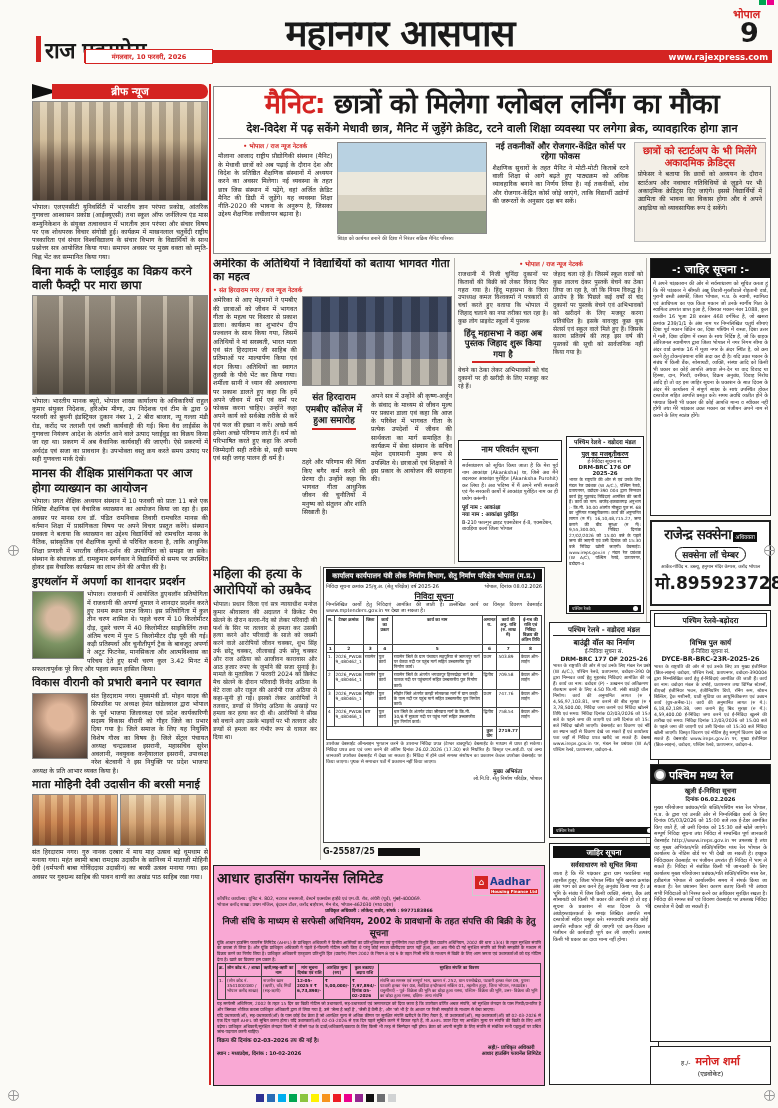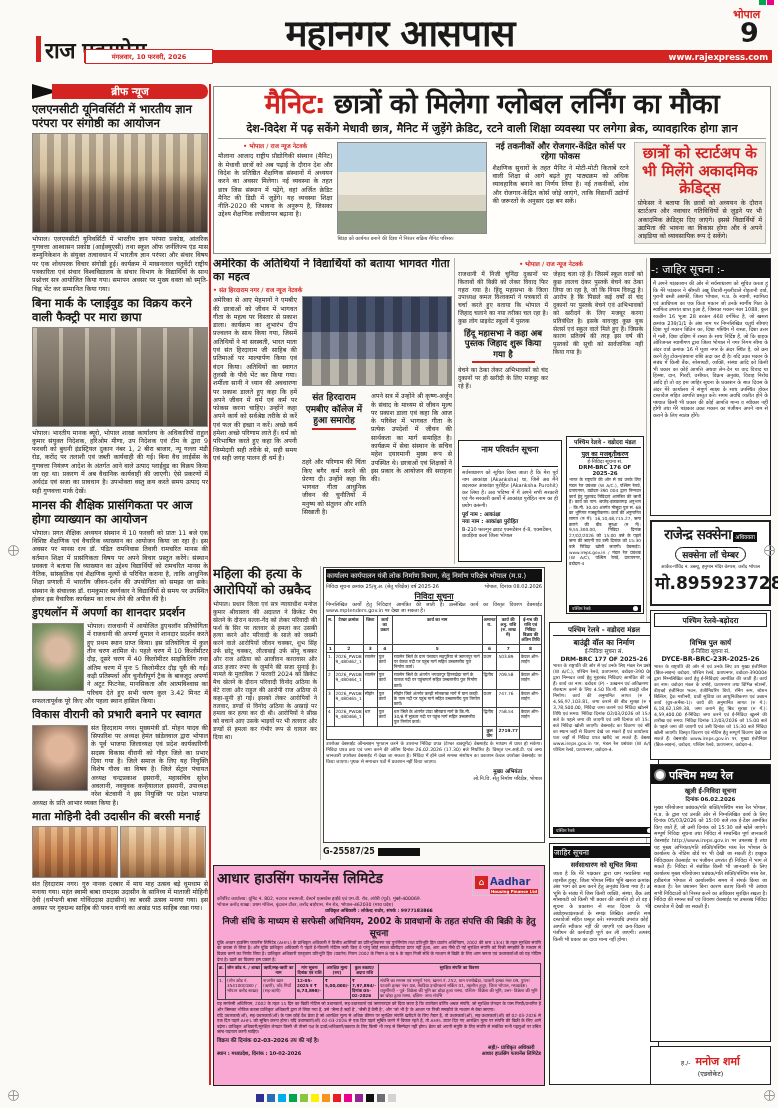--- a/index.html
+++ b/index.html
@@ -12,21 +12,21 @@
 .red{color:#d42422}
 .t42{font-size:4.3px;line-height:1.3}
 .t46{font-size:4.6px;line-height:1.3}
 .t5{font-size:5px;line-height:1.32}
 .t55{font-size:5.5px;line-height:1.3}
 .t6{font-size:6px;line-height:1.3}
 .t63{font-size:6.3px;line-height:1.32}
 .bhead{font-size:11.5px;font-weight:bold;line-height:1.25;margin:3px 0 2px}
 .photo{border:1px solid #8a8a8a}
 .box{border:1.2px solid #222;background:#fff}
-.blackbar{background:#111;color:#fff;font-weight:normal}
+.blackbar{background:#111;color:#fff;text-align:center;font-weight:bold}
 .rule{background:#b5b2ac}
 .pullhead{font-weight:bold;text-align:center}
 .pullhead .ul{height:2px;background:#d42422;width:70%;margin:2px auto 0}
 table{border-collapse:collapse;width:100%}
 td,th{border:.6px solid #444;padding:1px;vertical-align:top}
 .regmark{width:11px;height:11px;border-radius:50%;border:1px solid #9a9a9a;position:absolute;background:linear-gradient(#9a9a9a,#9a9a9a) center/100% 1px no-repeat,linear-gradient(#9a9a9a,#9a9a9a) center/1px 100% no-repeat}
 .chip{display:inline-block;width:8px;height:8px;margin:0 1.5px}
 .stripfoot{background:#111;color:#fff;font-size:4.2px;display:flex;justify-content:space-between;align-items:center;padding:1px 3px}
 </style>
 </head>
@@ -49,21 +49,20 @@
 
 <div class="abs" style="left:209px;top:84px;width:1.5px;height:1001px;background:#d42422"></div>
 
 <div class="abs" style="left:32px;top:84px;width:176px;height:1001px;overflow:hidden">
   <div style="position:relative;height:15px;margin-bottom:2px">
     <div class="abs" style="left:0;top:0;width:26px;height:15px;background:#111;clip-path:polygon(0 0,100% 50%,0 100%)"></div>
     <div class="abs ctr b" style="left:20px;top:0;width:156px;height:15px;background:#d42422;color:#fff;font-size:10.5px;border-radius:0 7px 7px 0;line-height:15px">ब्रीफ न्यूज</div>
   </div>
 
   <div class="bitem">
-    <div class="bhead">एलएनसीटी यूनिवर्सिटी में भारतीय ज्ञान परंपरा पर संगोष्ठी का आयोजन</div>
     <div class="photo" style="height:100px;background:linear-gradient(180deg,#e3d6bd 0%,#d3bf9d 38%,#937d66 62%,#594a3e 100%),repeating-linear-gradient(90deg,rgba(35,25,20,.25) 0 7px,rgba(0,0,0,0) 7px 14px);background-blend-mode:multiply"></div>
     <div class="t63 jst" style="margin-top:2px">भोपाल। एलएनसीटी यूनिवर्सिटी में भारतीय ज्ञान परंपरा प्रकोष्ठ, आंतरिक गुणवत्ता आश्वासन प्रकोष्ठ (आईक्यूएसी) तथा स्कूल ऑफ जर्नलिज्म एंड मास कम्युनिकेशन के संयुक्त तत्वावधान में भारतीय ज्ञान परंपरा और संचार विषय पर एक शोधपरक विचार संगोष्ठी हुई। कार्यक्रम में माखनलाल चतुर्वेदी राष्ट्रीय पत्रकारिता एवं संचार विश्वविद्यालय के संचार विभाग के विद्यार्थियों के साथ प्रश्नोत्तर सत्र आयोजित किया गया। समापन अवसर पर मुख्य वक्ता को स्मृति-चिह्न भेंट कर सम्मानित किया गया।</div>
   </div>
 
   <div class="bitem">
     <div class="bhead">बिना मार्क के प्लाईवुड का विक्रय करने वाली फैक्ट्री पर मारा छापा</div>
     <div class="photo" style="height:100px;background:linear-gradient(180deg,#c9bfae 0%,#a99d8c 45%,#6e6558 100%),repeating-linear-gradient(90deg,rgba(30,25,20,.3) 4px 26px,rgba(0,0,0,0) 26px 30px);background-blend-mode:multiply"></div>
     <div class="t63 jst" style="margin-top:2px">भोपाल। भारतीय मानक ब्यूरो, भोपाल शाखा कार्यालय के अधिकारियों राहुल कुमार संयुक्त निदेशक, हरिओम मीणा, उप निदेशक एवं टीम के द्वारा 9 फरवरी को बुधनी इंडस्ट्रियल दुकान नंबर 1, 2 बीरा बाजार, न्यू गल्ला मंडी रोड, करोंद पर तलाशी एवं जब्ती कार्यवाही की गई। बिना वैध लाईसेंस के गुणवत्ता नियंत्रण आदेश के अंतर्गत आने वाले उत्पाद प्लाईवुड का विक्रय किया जा रहा था। प्रकरण में अब वैधानिक कार्यवाही की जाएगी। ऐसे प्रकरणों में अर्थदंड एवं सजा का प्रावधान है। उपभोक्ता वस्तु क्रय करते समय उत्पाद पर सही गुणवत्ता मार्क देखें।</div>
   </div>
 
@@ -110,21 +109,21 @@
     </div>
     <div style="width:152px">
       <div class="photo" style="height:92px;background:linear-gradient(180deg,#b9d2e2 0 32%,#ece8dc 32% 58%,#d8d2c2 58% 76%,#8f9a84 76% 100%)"></div>
       <div class="t5" style="margin-top:1px;color:#333">शिक्षा को कार्यगत बनाने की दिशा में निरंतर सक्रिय मैनिट परिसर।</div>
     </div>
     <div style="width:138px">
       <div class="b ctr" style="font-size:8.5px;line-height:1.15;margin-bottom:2px">नई तकनीकों और रोजगार-केंद्रित कोर्स पर रहेगा फोकस</div>
       <div class="t63 jst">शैक्षणिक सुधारों के तहत मैनिट ने मोटी-मोटी किताबें रटने वाली शिक्षा से आगे बढ़ते हुए पाठ्यक्रम को अधिक व्यावहारिक बनाने का निर्णय लिया है। नई तकनीकों, शोध और रोजगार-केंद्रित कोर्स जोड़े जाएंगे, ताकि विद्यार्थी उद्योगों की जरूरतों के अनुसार दक्ष बन सकें।</div>
     </div>
     <div style="width:134px;background:#f3efe7;border:.8px solid #bbb;padding:2px 3px">
-      <div class="b ctr red" style="font-size:15px;line-height:1.15;margin-bottom:2px">छात्रों को स्टार्टअप के भी मिलेंगे अकादमिक क्रेडिट्स</div>
+      <div class="b ctr red" style="font-size:10px;line-height:1.15;margin-bottom:2px">छात्रों को स्टार्टअप के भी मिलेंगे अकादमिक क्रेडिट्स</div>
       <div class="t63 jst">प्रोफेसर ने बताया कि छात्रों को अध्ययन के दौरान स्टार्टअप और नवाचार गतिविधियों से जुड़ने पर भी अकादमिक क्रेडिट्स दिए जाएंगे। इससे विद्यार्थियों में उद्यमिता की भावना का विकास होगा और वे अपने आइडिया को व्यावसायिक रूप दे सकेंगे।</div>
     </div>
   </div>
 </div>
 
 <div class="abs" style="left:213px;top:258px;width:239px;height:304px;overflow:hidden">
   <div class="b" style="font-size:11px;line-height:1.15">अमेरिका के अतिथियों ने विद्यार्थियों को बताया भागवत गीता का महत्व</div>
   <div class="b red" style="font-size:6px;margin:3px 0 2px">• संत हिरदाराम नगर / राज न्यूज नेटवर्क</div>
   <div style="position:relative;height:252px">
     <div class="abs t63 jst" style="left:0;top:0;width:84px;height:252px;overflow:hidden">अमेरिका से आए मेहमानों ने एमबीए की छात्राओं को जीवन में भागवत गीता के महत्व पर विस्तार से प्रकाश डाला। कार्यक्रम का शुभारंभ दीप प्रज्वलन के साथ किया गया, जिसमें अतिथियों ने मां सरस्वती, भारत माता एवं संत हिरदाराम जी साहिब की प्रतिमाओं पर माल्यार्पण किया एवं वंदन किया। अतिथियों का स्वागत तुलसी के पौधे भेंट कर किया गया। शर्मीला सानी ने ध्यान की अवधारणा पर प्रकाश डालते हुए कहा कि हमें अपने जीवन में धर्म एवं कर्म पर फोकस करना चाहिए। उन्होंने कहा अपने कार्य को सर्वश्रेष्ठ तरीके से करें एवं फल की इच्छा न करें। अच्छे कर्म हमेशा अच्छे परिणाम लाते हैं। धर्म को परिभाषित करते हुए कहा कि अपनी जिम्मेदारी सही तरीके से, सही समय एवं सही जगह पालन ही धर्म है।</div>
@@ -150,21 +149,21 @@
         <span>हिंदू महासभा ने कहा अब पुस्तक जिहाद शुरू किया गया है</span>
         <div class="ul"></div>
       </div>
       <div class="t6 jst">बेचने का ठेका लेकर अभिभावकों को चंद दुकानों पर ही खरीदी के लिए मजबूर कर रहे हैं।</div>
     </div>
     <div class="t6 jst" style="width:90px">जेहाद चला रहे हैं। जिसमें स्कूल वालों को कुछ लालच देकर पुस्तकें बेचने का ठेका लिया जा रहा है, जो कि नियम विरुद्ध है। आरोप है कि पिछले कई वर्षों से चंद दुकानों पर पुस्तकें बेचने एवं अभिभावकों को खरीदने के लिए मजबूर करना प्रतिबंधित है। इसके बावजूद कुछ बुक सेलर्स एवं स्कूल वाले मिले हुए हैं। जिसके कारण प्रतिवर्ष की तरह इस वर्ष की पुस्तकों की सूची को सार्वजनिक नहीं किया गया है।</div>
   </div>
 </div>
 
 <div class="abs box" style="left:458px;top:440px;width:104px;height:122px;padding:2px 3px;border-width:1.5px">
-  <div class="b ctr" style="font-size:8px;border-bottom:1px solid #222;padding-bottom:12px;margin-bottom:2px">नाम परिवर्तन सूचना</div>
+  <div class="b ctr" style="font-size:8px;border-bottom:1px solid #222;padding-bottom:5px;margin-bottom:2px">नाम परिवर्तन सूचना</div>
   <div class="t5 jst">सर्वसाधारण को सूचित किया जाता है कि मेरा पूर्व नाम आकांक्षा (Akanksha) था, जिसे अब मैंने बदलकर आकांक्षा पुरोहित (Akanksha Purohit) कर लिया है। अब भविष्य में मैं अपने सभी सरकारी एवं गैर-सरकारी कार्यों में आकांक्षा पुरोहित नाम का ही प्रयोग करूंगी।</div>
   <div class="t55 b" style="margin-top:2px">पूर्व नाम : आकांक्षा</div>
   <div class="t55 b">नया नाम : आकांक्षा पुरोहित</div>
   <div class="t5" style="margin-top:1px">B-210 फाल्गुन ब्राइट एक्सटेंशन ई-8, एक्सटेंशन, बावड़िया कलां जिला भोपाल</div>
 </div>
 
 <div class="abs box" style="left:566px;top:436px;width:78px;height:178px;padding:1px 2px;overflow:hidden">
   <div class="b ctr" style="font-size:6px;border-bottom:.8px solid #222;padding-bottom:1px">पश्चिम रेलवे - वडोदरा मंडल</div>
   <div class="b ctr" style="font-size:6.2px;margin-top:1px;text-decoration:underline">पुल का मजबूतीकरण</div>
   <div class="ctr" style="font-size:5px">ई-निविदा सूचना सं.</div>

